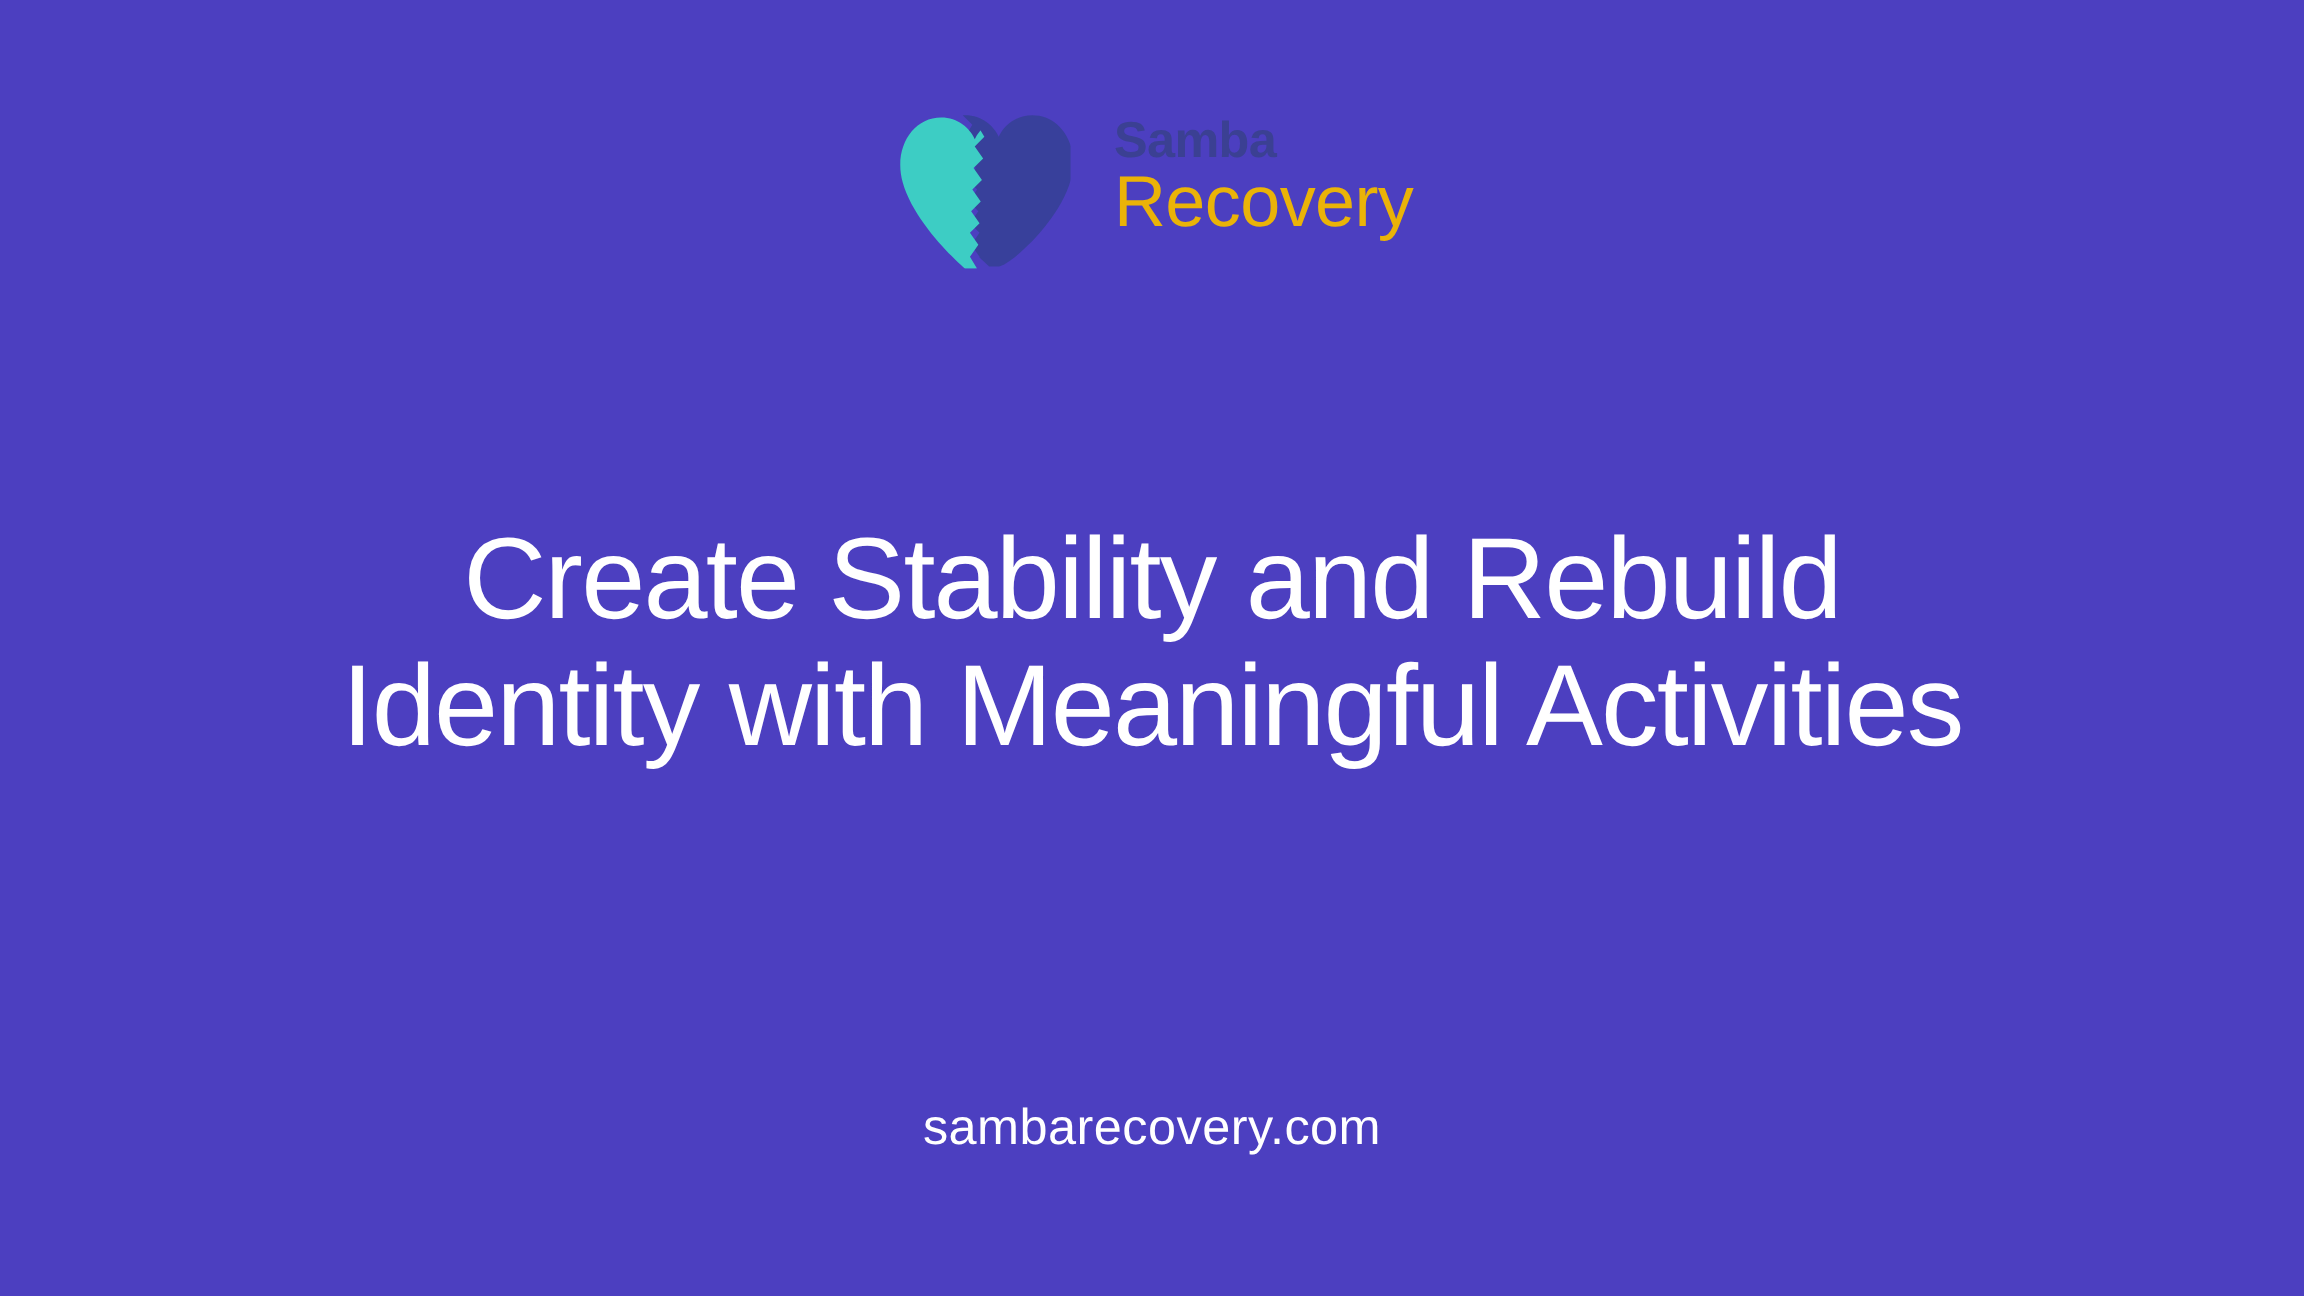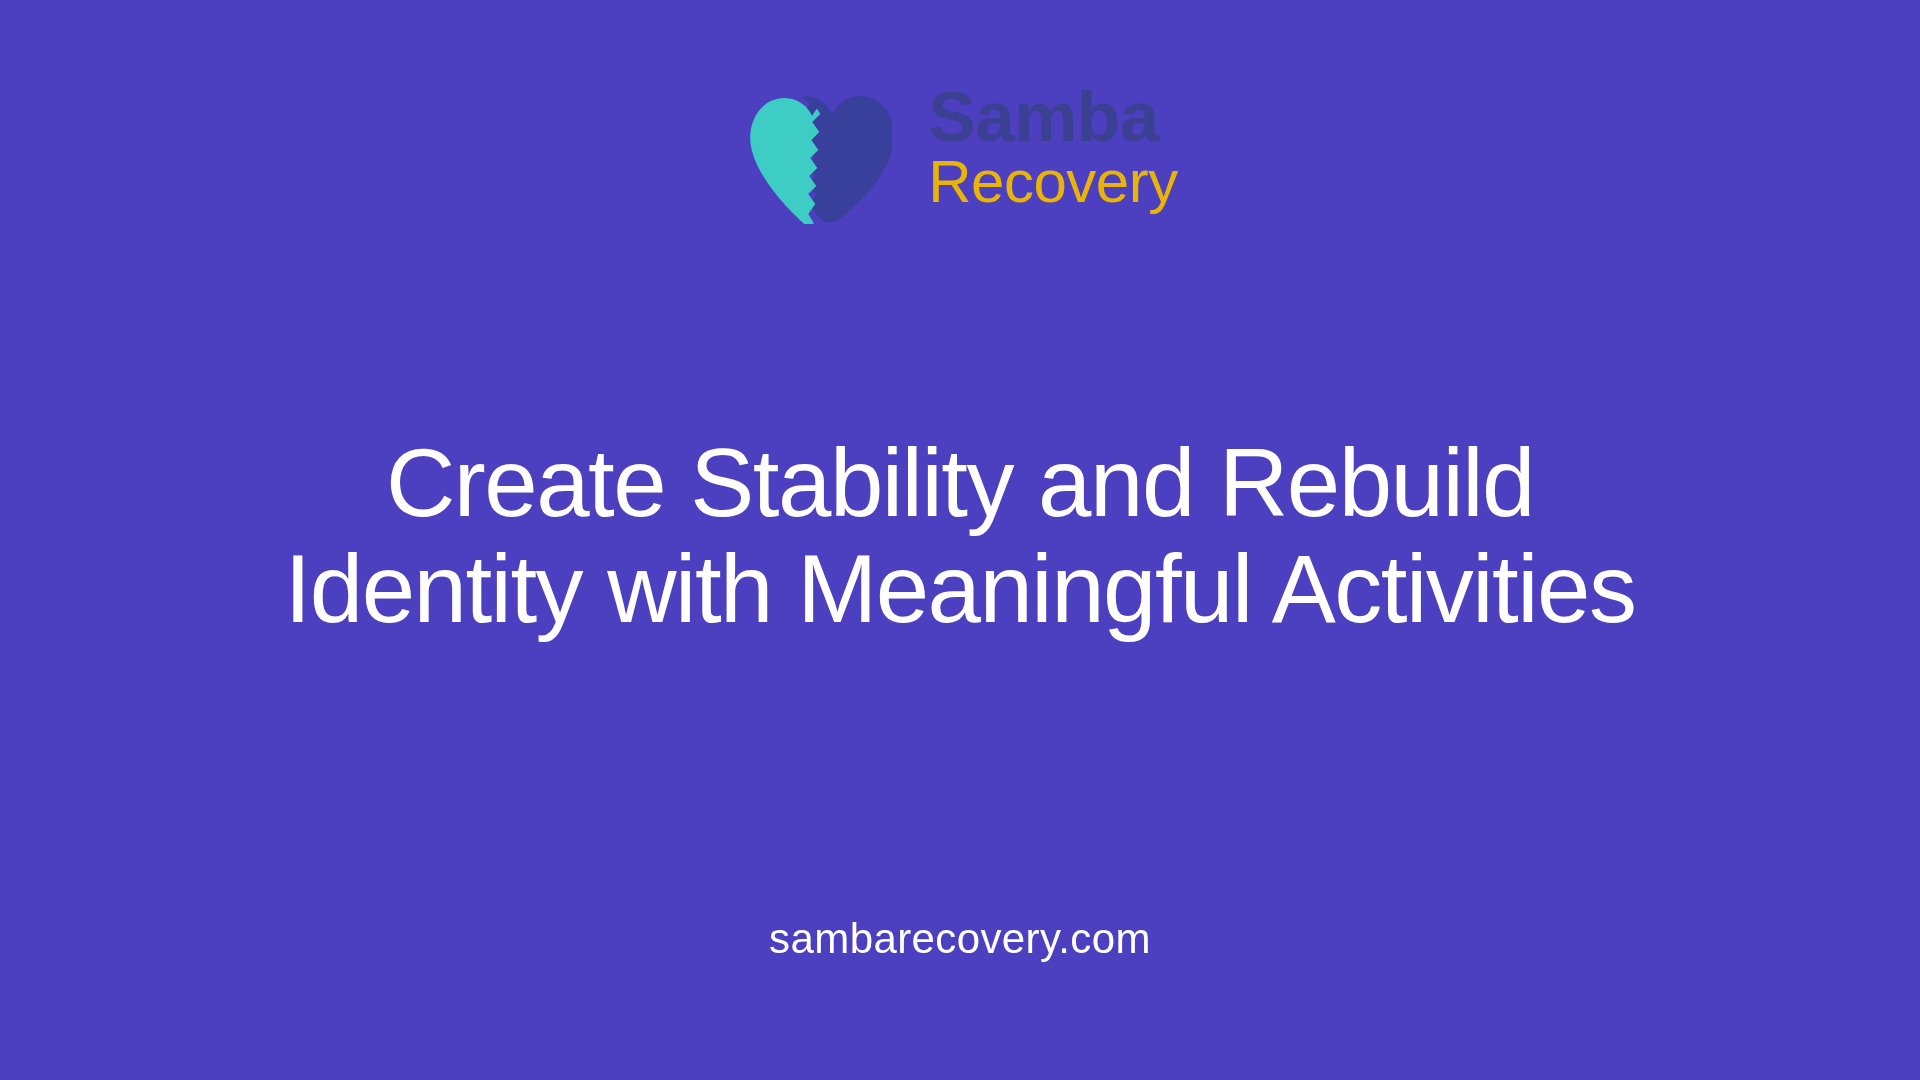--- a/index.html
+++ b/index.html
@@ -59,21 +59,21 @@
 
   .brand-wordmark {
     display: flex;
     flex-direction: column;
     justify-content: center;
     line-height: 0.96;
     padding-bottom: 4px;
   }
 
   .brand-name-top {
-    font-size: 71px;
+    font-size: 42px;
     font-weight: 700;
     letter-spacing: -0.5px;
     color: #3b4093;
     white-space: nowrap;
   }
 
   .brand-name-bottom {
     font-size: 60px;
     font-weight: 400;
     letter-spacing: -0.5px;

